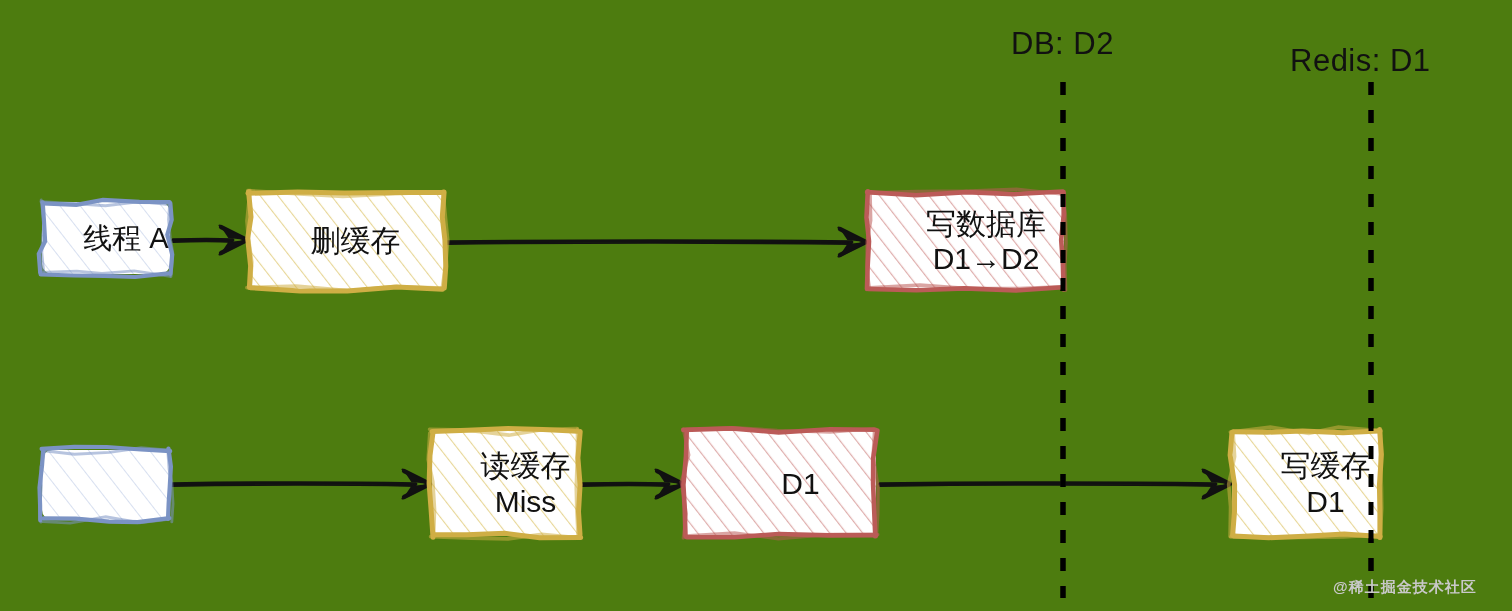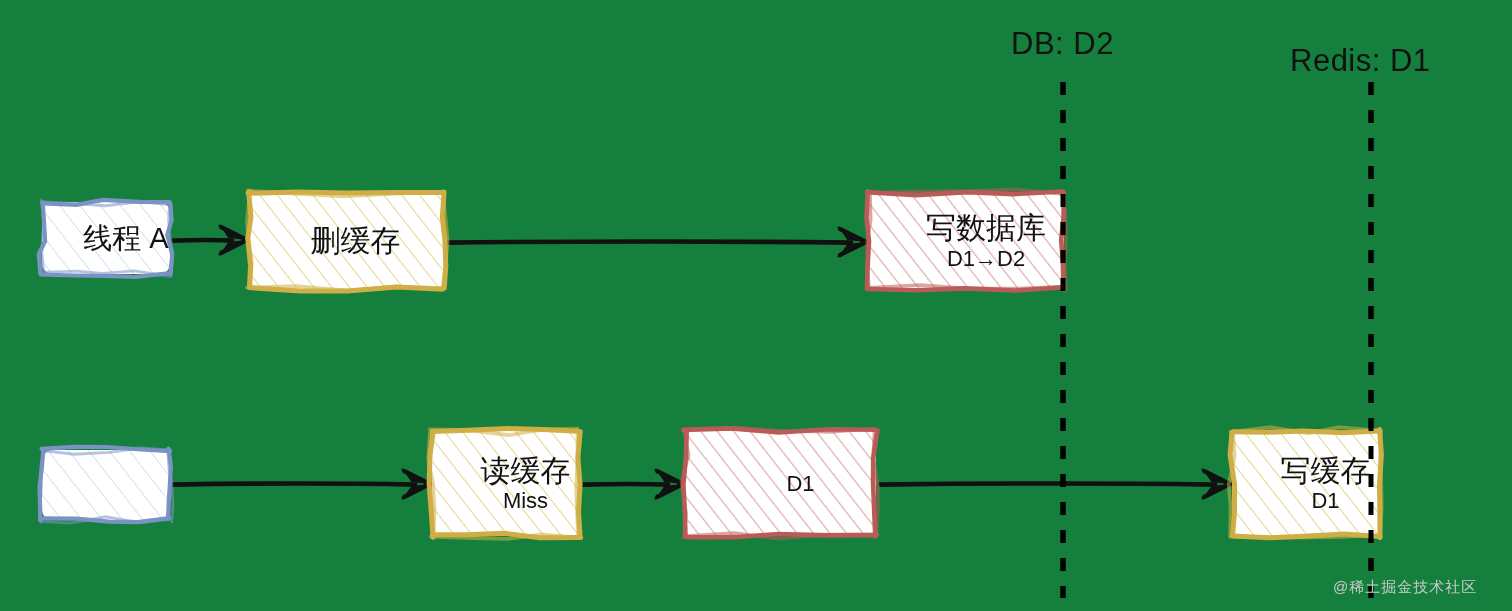--- a/index.html
+++ b/index.html
@@ -7,21 +7,21 @@
     padding: 0;
     background: #ffffff;
   }
   body {
     font-family: "Liberation Sans", "DejaVu Sans", sans-serif;
   }
   #canvas {
     position: relative;
     width: 1512px;
     height: 611px;
-    background: #15803d;
+    background: #4d7c0f;
     overflow: hidden;
   }
   #sketch {
     position: absolute;
     left: 0;
     top: 0;
     width: 1512px;
     height: 611px;
   }
   .lane-label {
@@ -40,30 +40,31 @@
     justify-content: center;
     text-align: center;
     color: #111111;
     font-size: 30px;
     line-height: 1.18;
     white-space: nowrap;
     font-family: "Liberation Sans", "DejaVu Sans", sans-serif;
     padding-left: 20px;
   }
   .node .line2 {
-    font-size: 22px;
+    font-size: 30px;
   }
   .node-blue { font-size: 29px; }
   .watermark {
     position: absolute;
     font-size: 15px;
     color: #c9c9c9;
     letter-spacing: 1px;
     white-space: nowrap;
     font-family: "Liberation Sans", "DejaVu Sans", sans-serif;
+    font-weight: bold;
   }
 </style>
 </head>
 <body>
 
 <div id="canvas">
 
   <svg id="sketch" viewBox="0 0 1512 611">
     <defs>
       <pattern id="hatch-gold" width="14" height="14" patternTransform="rotate(-38)" patternUnits="userSpaceOnUse">

